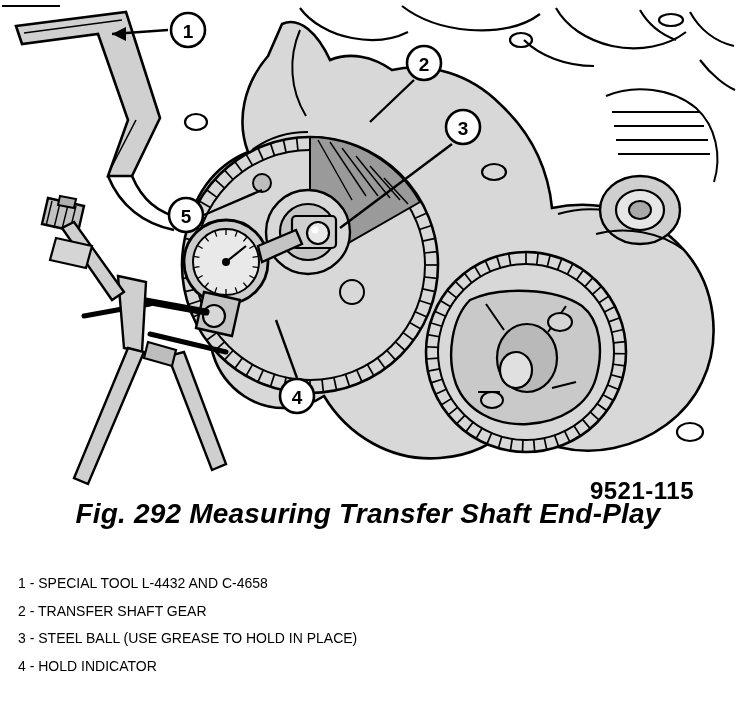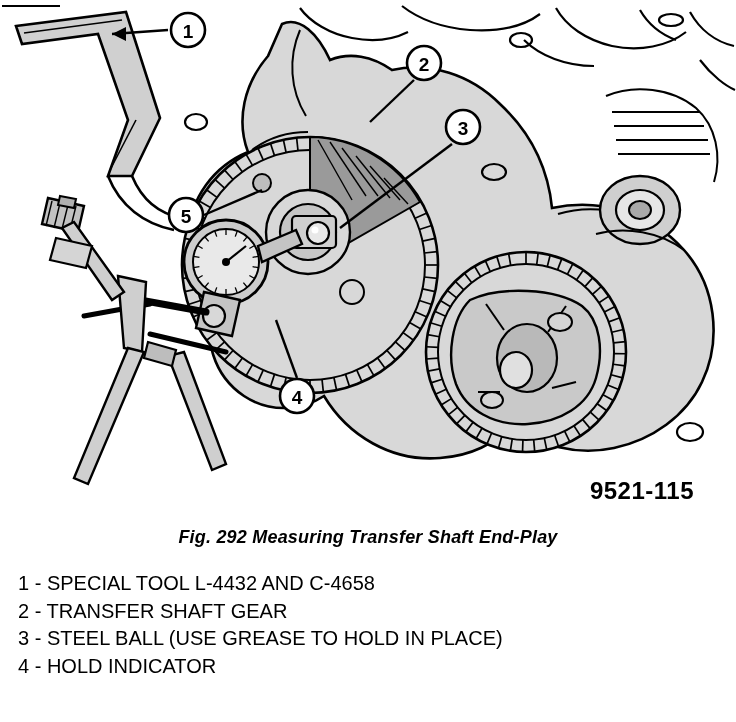--- a/index.html
+++ b/index.html
@@ -42,36 +42,36 @@
     position: absolute;
     right: 42px;
     top: 477px;
     font-size: 24px;
     font-weight: bold;
     letter-spacing: 0.5px;
   }
   #fig-caption {
     position: absolute;
     left: 0;
-    top: 527px;
+    top: 498px;
     width: 736px;
     text-align: center;
-    font-size: 18px;
+    font-size: 28px;
     font-weight: bold;
     font-style: italic;
     letter-spacing: 0.2px;
   }
   #legend {
     position: absolute;
     left: 18px;
     top: 570px;
     width: 700px;
   }
   .legend-item {
-    font-size: 20px;
+    font-size: 14px;
     line-height: 27.5px;
     white-space: nowrap;
   }
   .legend-idx { display: inline; }
   .legend-dash { display: inline; }
   .legend-label { display: inline; }
 </style>
 </head>
 <body>
 

